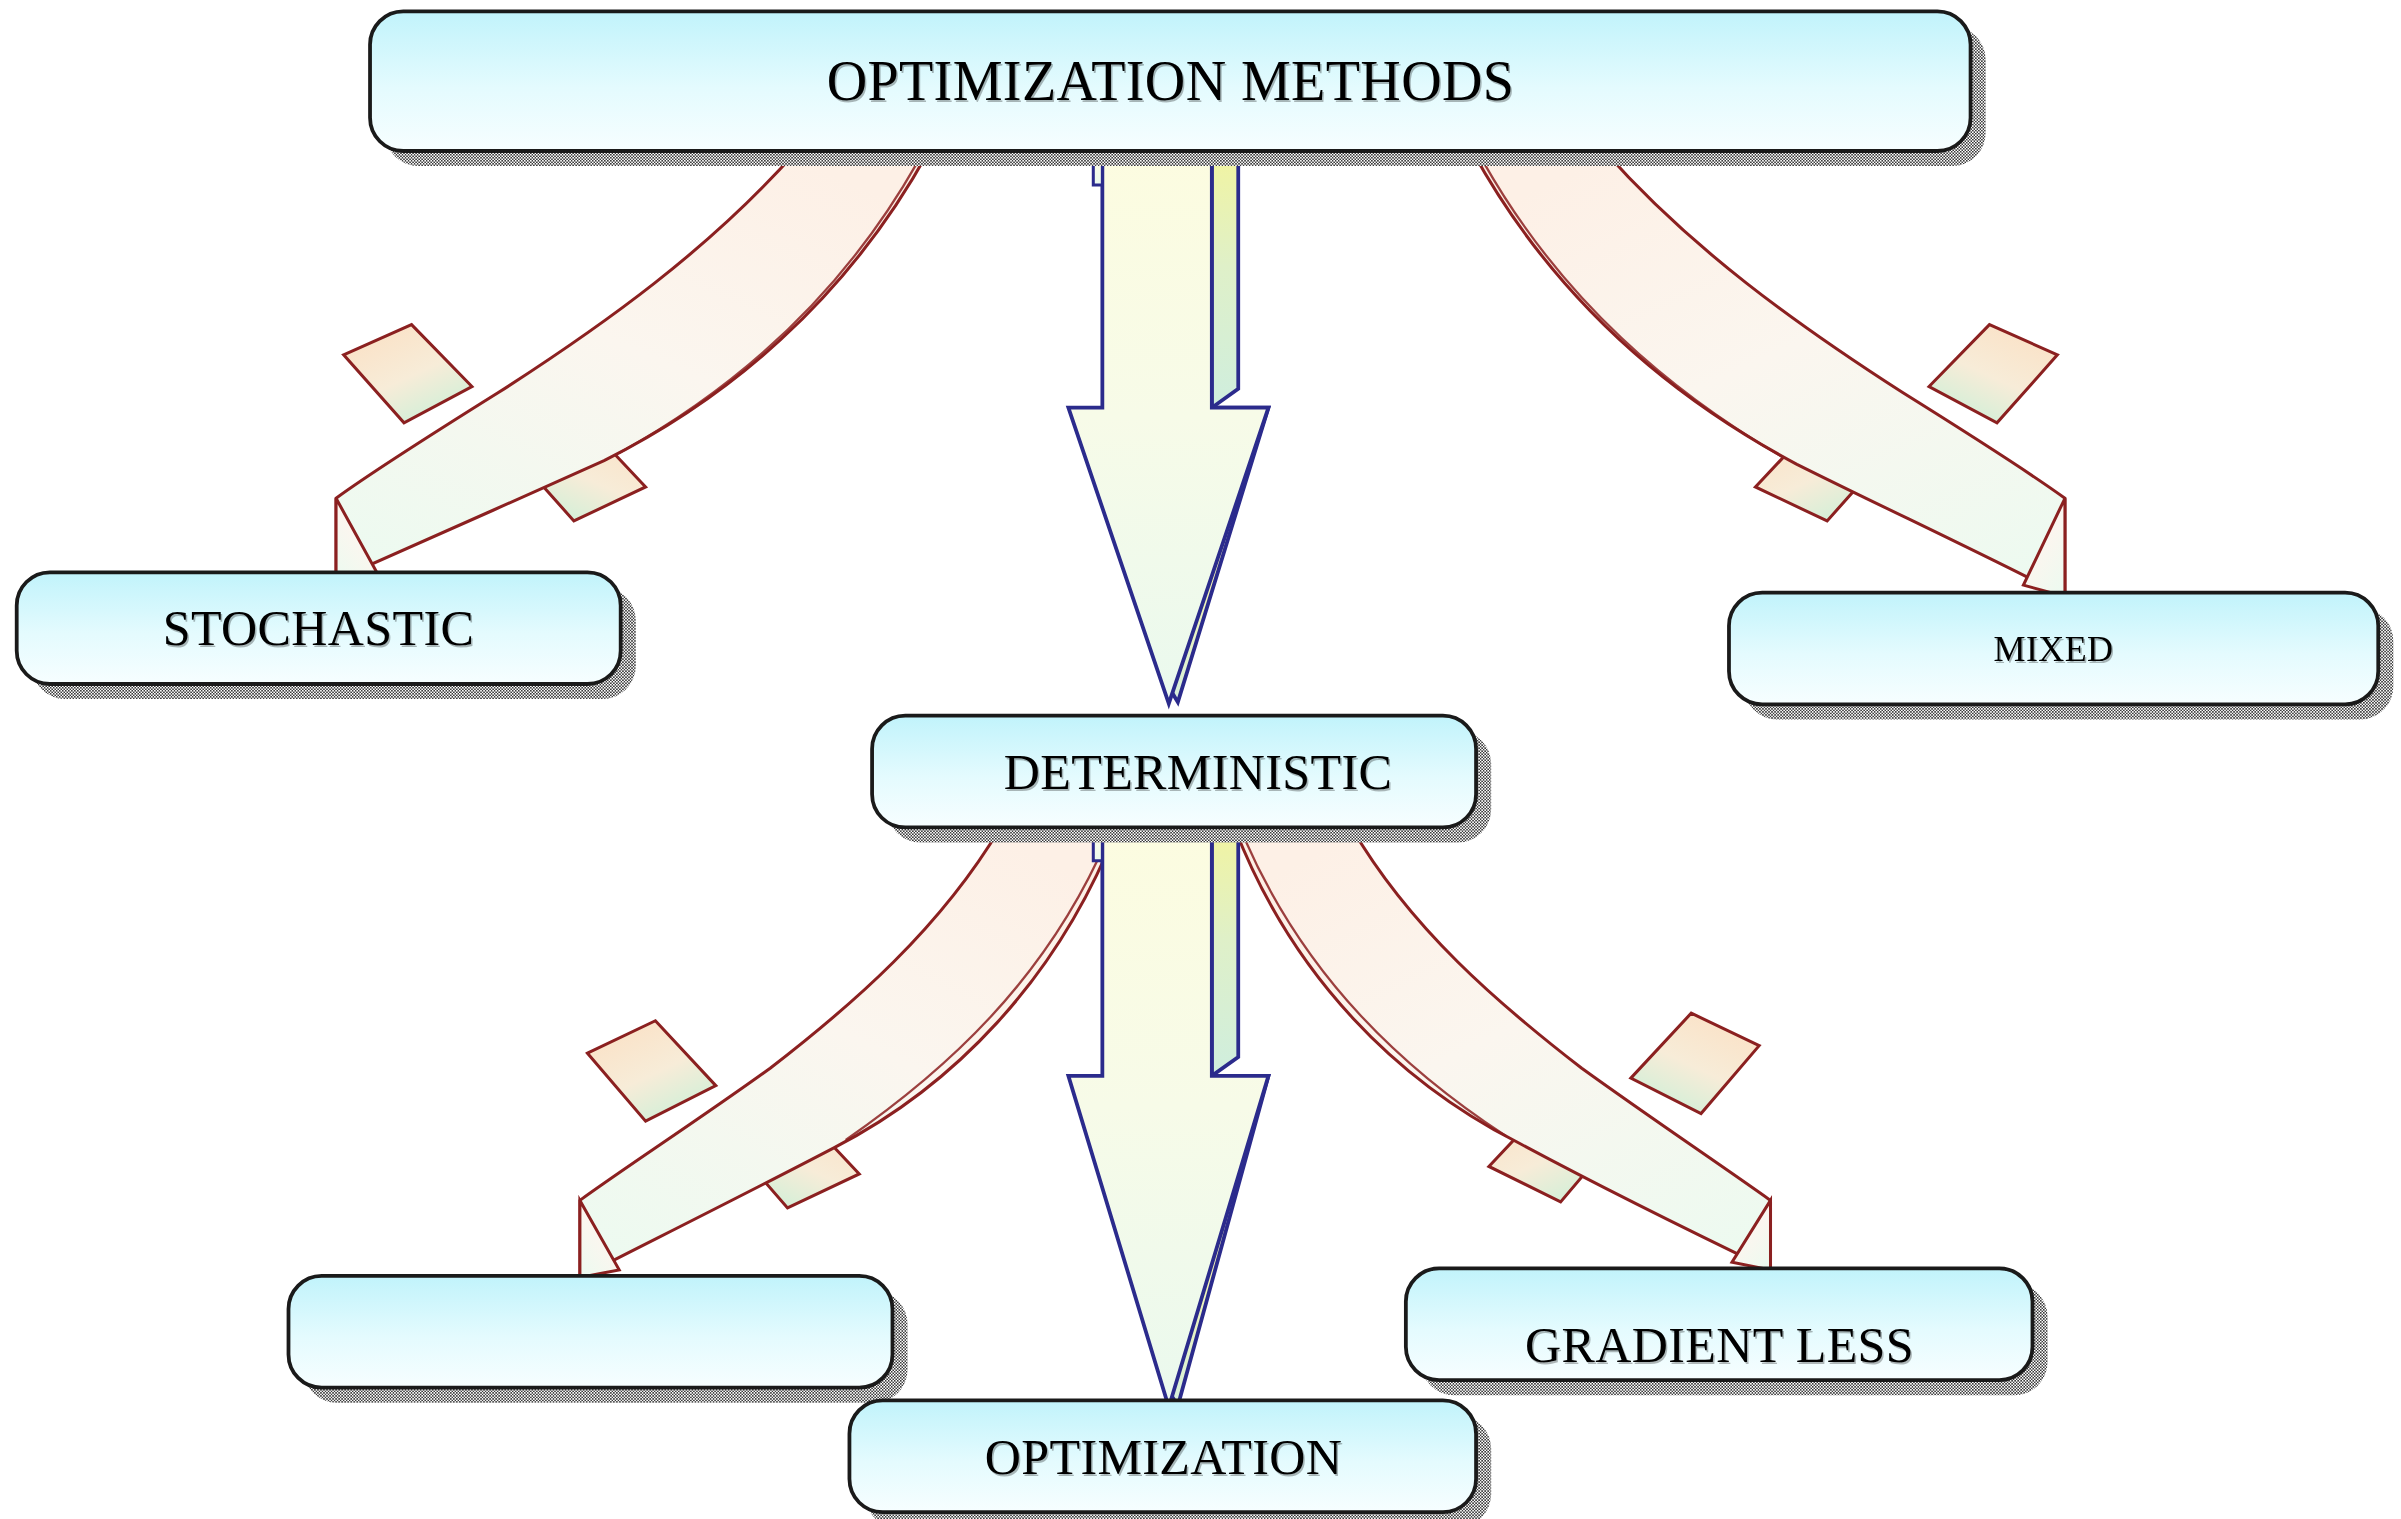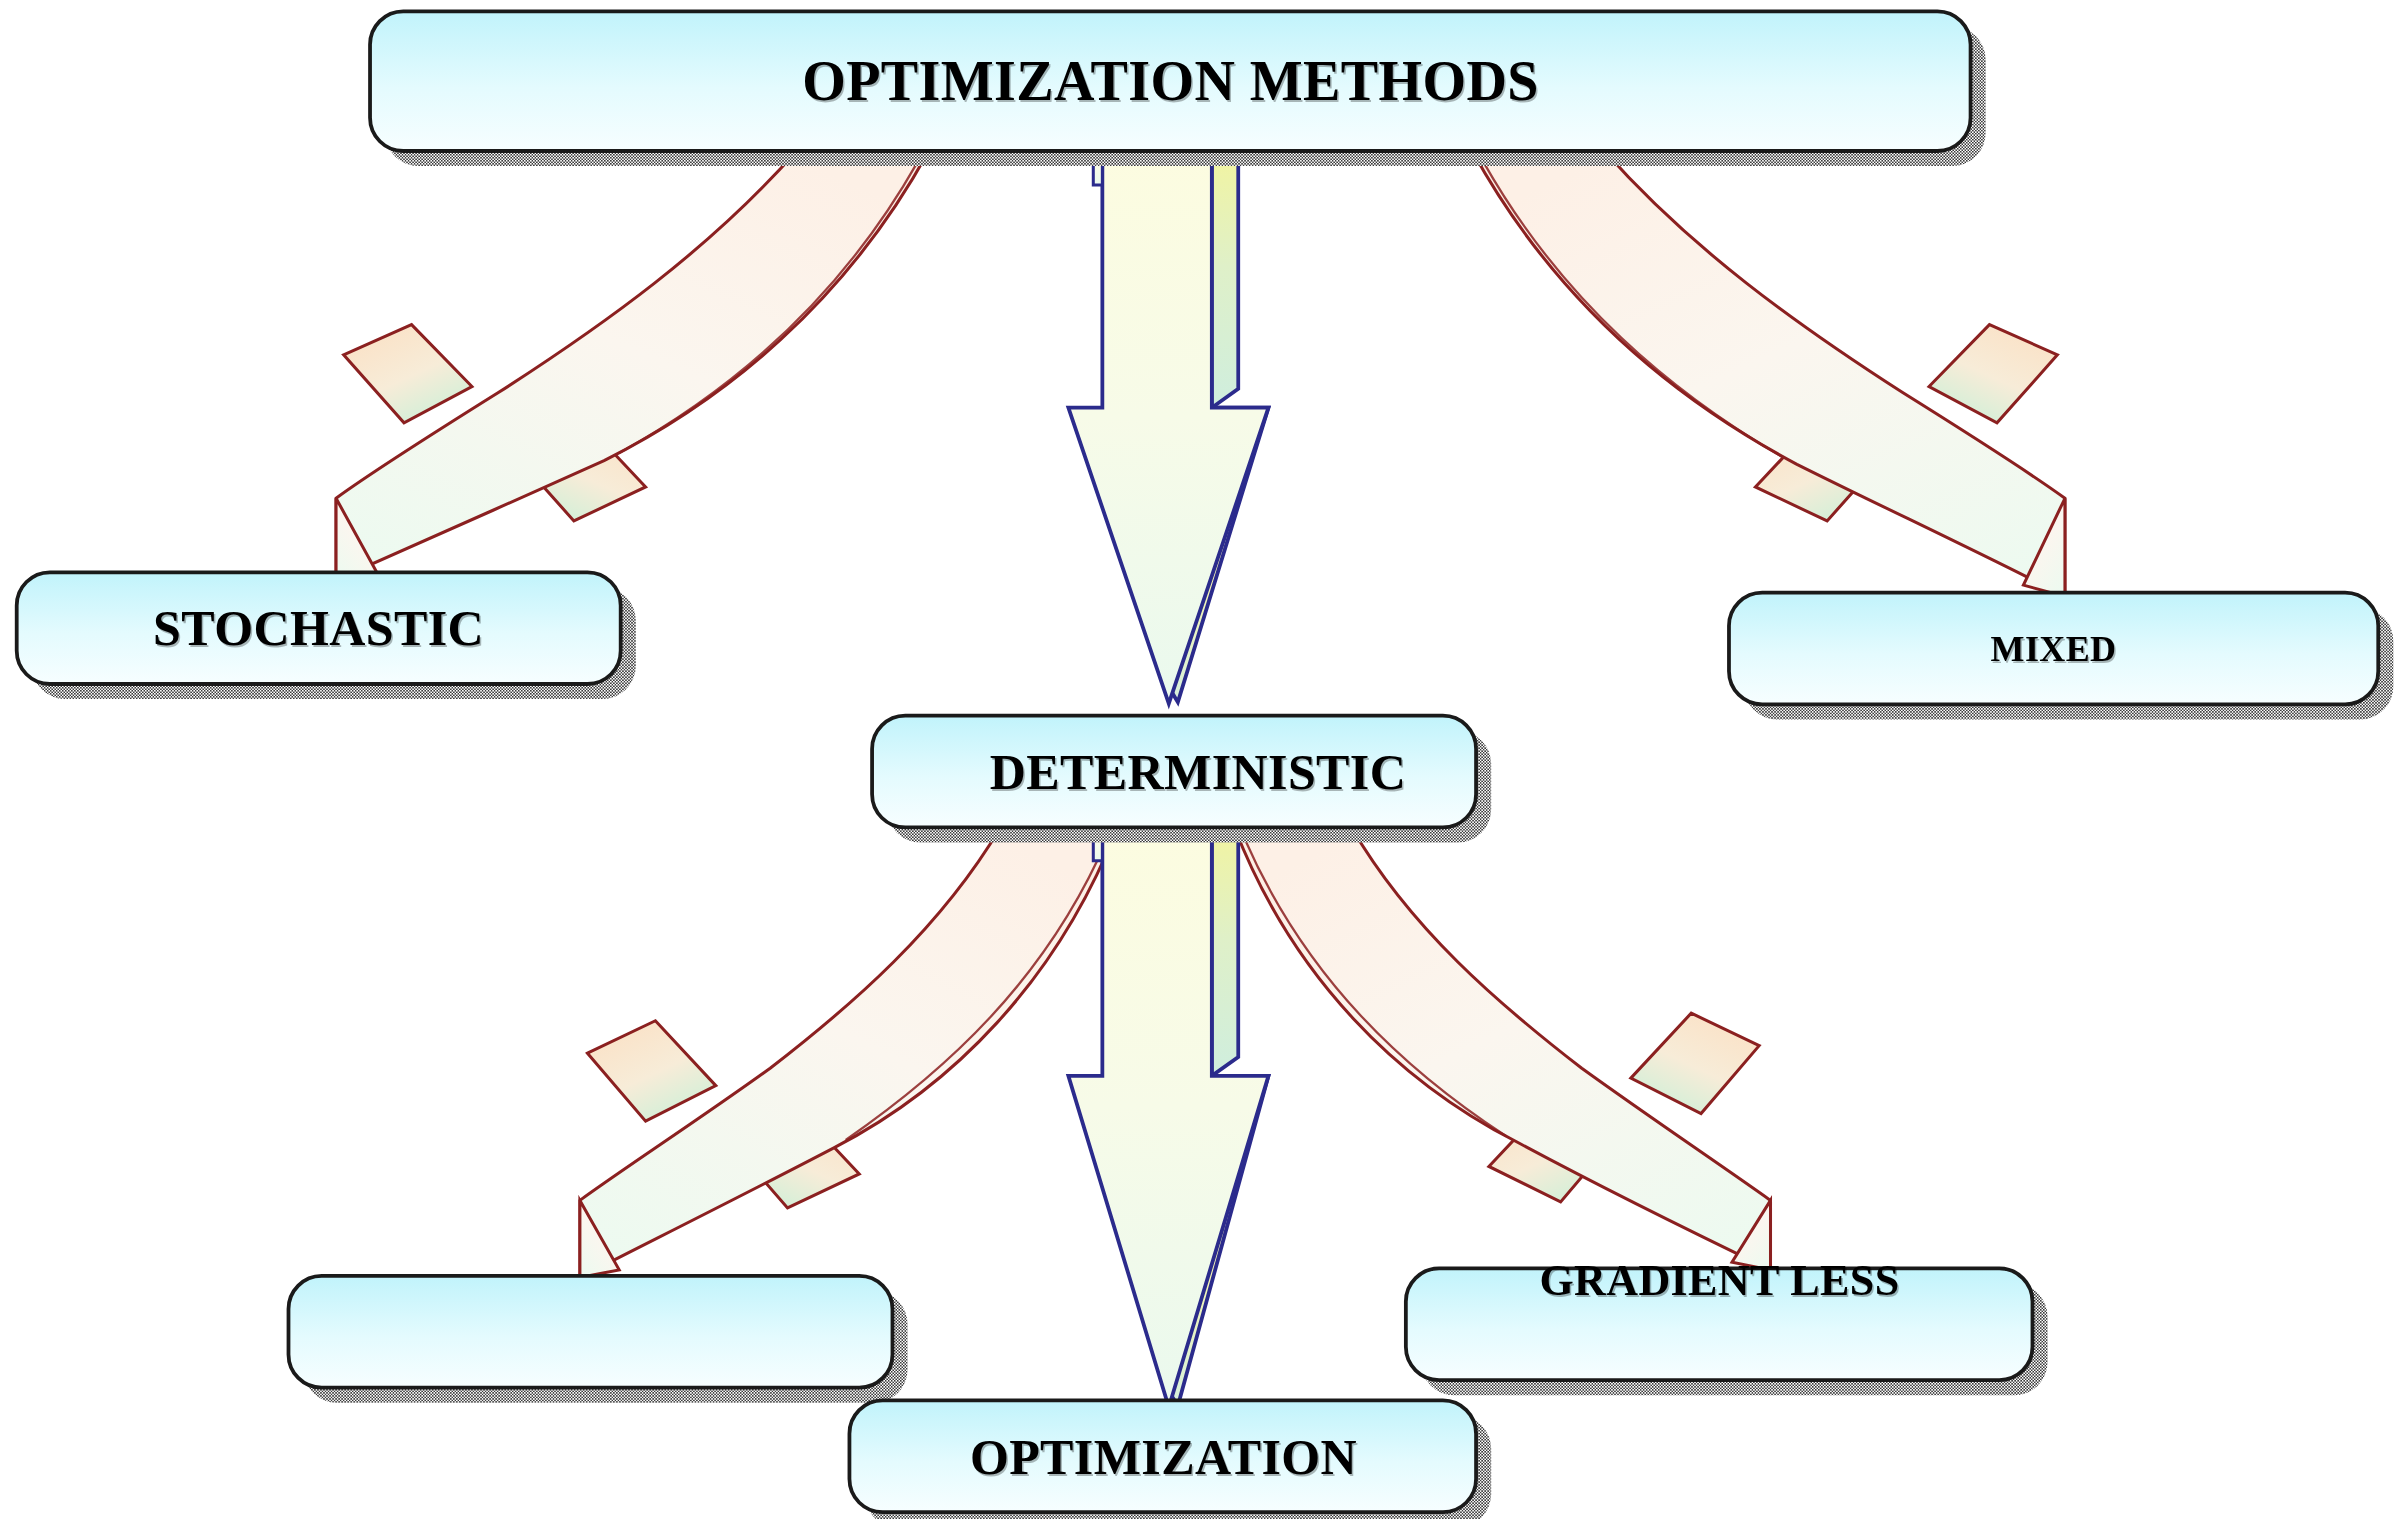--- a/index.html
+++ b/index.html
@@ -43,21 +43,21 @@
     height: 1519px;
     z-index: 4;
   }
 
   .node-label {
     position: absolute;
     display: flex;
     align-items: center;
     justify-content: center;
     font-family: "Liberation Serif", "DejaVu Serif", serif;
-    font-weight: bold;
+    font-weight: normal;
     color: #000000;
     letter-spacing: 0.4px;
     white-space: nowrap;
     text-shadow: 1.5px 1.5px 0 rgba(0,0,0,0.28);
     pointer-events: none;
   }
 
   .node-hit {
     position: absolute;
     background: transparent;
@@ -258,17 +258,17 @@
 
     <div class="node-hit" style="left:1729px; top:593px; width:649px; height:112px;"></div>
     <div class="node-label" style="left:1729px; top:593px; width:649px; height:112px; font-size:36px;">MIXED</div>
 
     <div class="node-hit" style="left:288px; top:1276px; width:604px; height:112px;"></div>
 
     <div class="node-hit" style="left:850px; top:1401px; width:627px; height:112px;"></div>
     <div class="node-label" style="left:850px; top:1401px; width:627px; height:112px; font-size:50px;">OPTIMIZATION</div>
 
     <div class="node-hit" style="left:1406px; top:1269px; width:627px; height:112px;"></div>
-    <div class="node-label" style="left:1406px; top:1224px; width:627px; height:112px; font-size:44px;">GRADIENT LESS</div>
+    <div class="node-label" style="left:1406px; top:1289px; width:627px; height:112px; font-size:50px;">GRADIENT LESS</div>
   </div>
 
 </div>
 
 
 </body></html>

